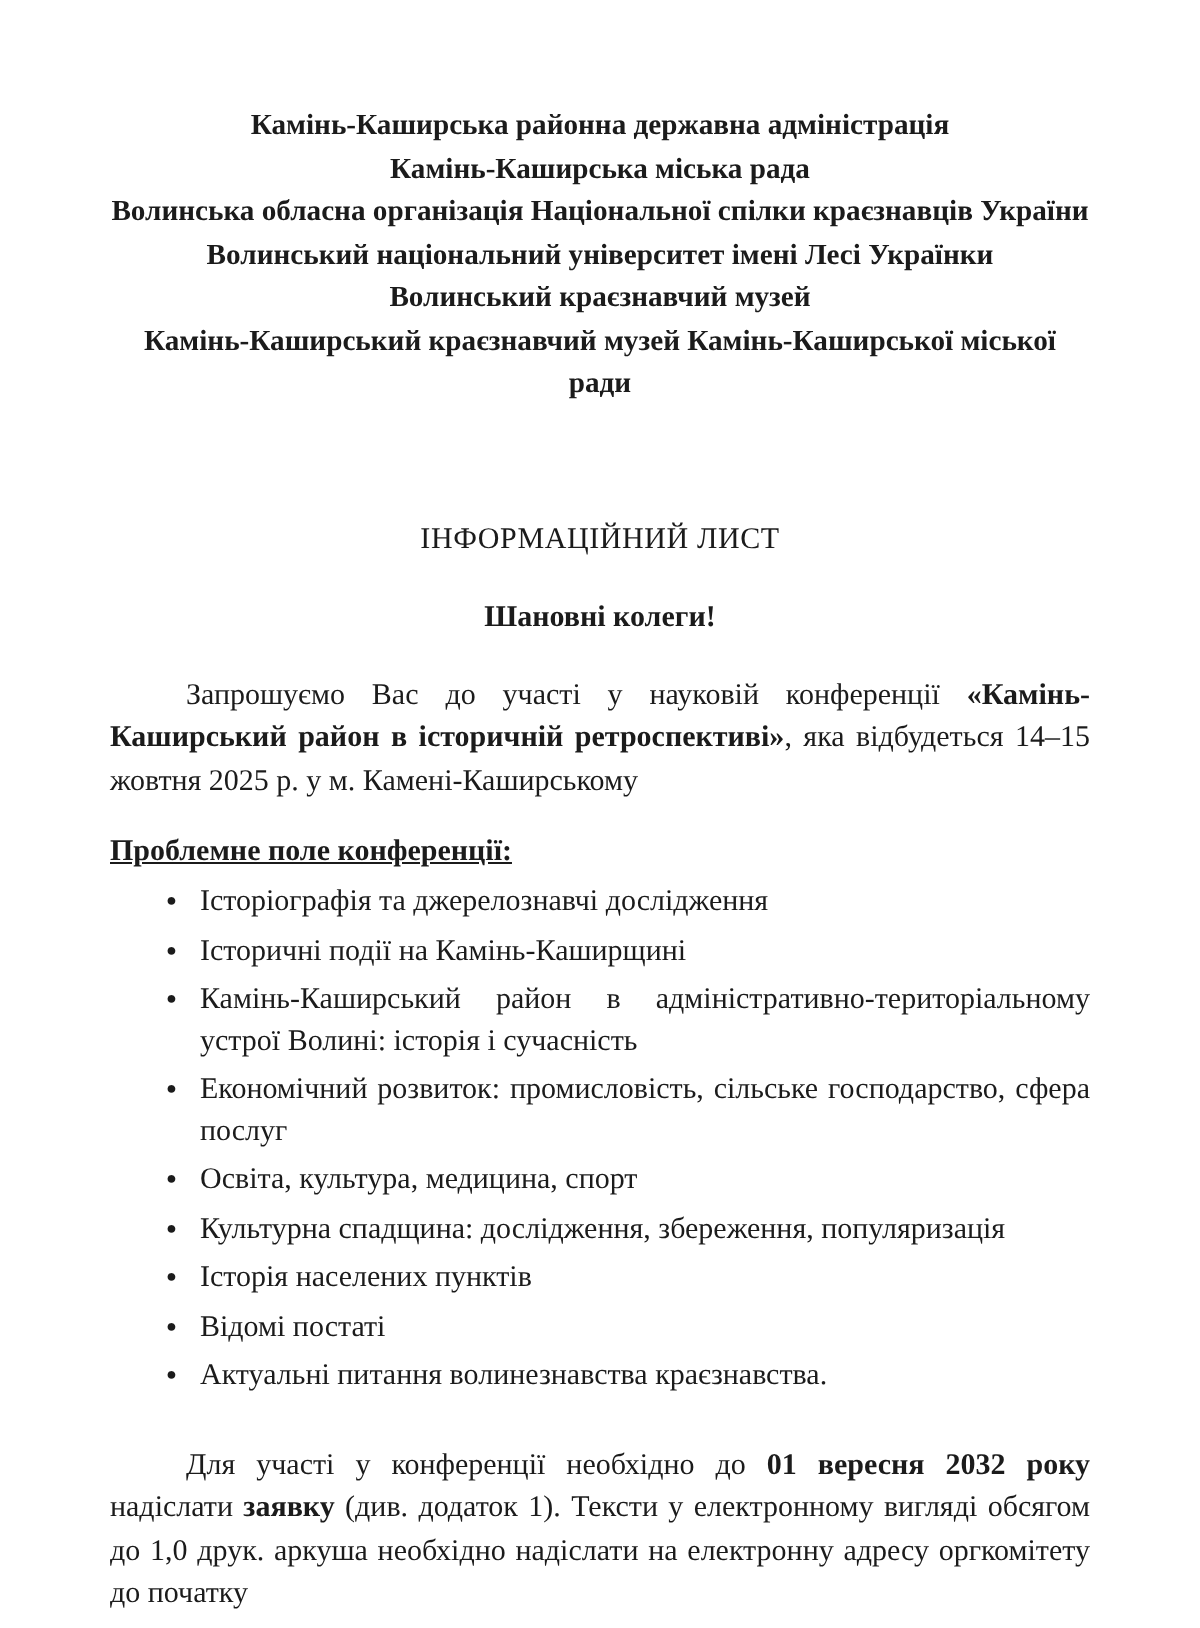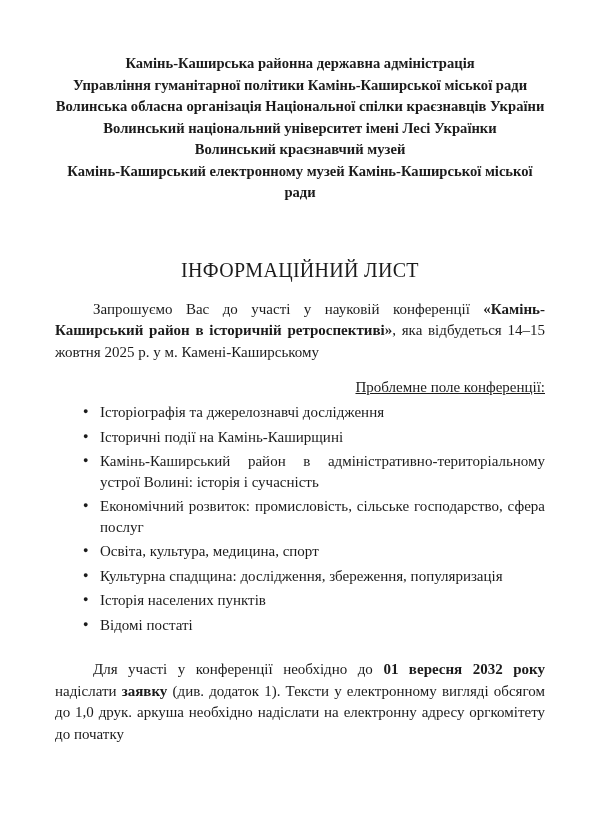--- a/index.html
+++ b/index.html
@@ -17,39 +17,39 @@
   }
   .org-header {
     text-align: center;
     font-weight: bold;
     font-size: 14.6px;
     line-height: 21.5px;
   }
   .letter-title {
     text-align: center;
     margin-top: 56px;
-    font-size: 20px;
+    font-size: 15px;
     line-height: 21px;
     letter-spacing: 0.3px;
   }
   .salutation {
     text-align: center;
     font-weight: bold;
     margin-top: 18px;
     line-height: 21px;
   }
   .intro {
     margin: 18px 0 0 0;
     text-align: justify;
     text-indent: 38px;
     line-height: 21.5px;
   }
   .topics-heading {
-    text-align: right;
-    font-weight: normal;
+    text-align: left;
+    font-weight: bold;
     margin-top: 14px;
     line-height: 21px;
   }
   .topics-heading .u { text-decoration: underline; }
   ul.topics {
     margin: 4px 0 0 0;
     padding: 0;
     list-style: none;
   }
   ul.topics li {
@@ -75,40 +75,42 @@
   }
   .b { font-weight: bold; }
 </style>
 </head>
 <body>
 
 <div class="page">
 
   <header class="org-header">
     <div>Камінь-Каширська районна державна адміністрація</div>
-    <div>Управління гуманітарної політики Камінь-Каширської міської ради</div>
+    <div>Камінь-Каширська міська рада</div>
     <div>Волинська обласна організація Національної спілки краєзнавців України</div>
     <div>Волинський національний університет імені Лесі Українки</div>
     <div>Волинський краєзнавчий музей</div>
-    <div>Камінь-Каширський електронному музей Камінь-Каширської міської ради</div>
+    <div>Камінь-Каширський краєзнавчий музей Камінь-Каширської міської ради</div>
   </header>
 
   <div class="letter-title">ІНФОРМАЦІЙНИЙ ЛИСТ</div>
 
+  <div class="salutation">Шановні колеги!</div>
 
   <p class="intro"><span>Запрошуємо Вас до участі у науковій конференції </span><span class="b">«Камінь-Каширський район в історичній ретроспективі»</span><span>, яка відбудеться 14–15 жовтня 2025 р. у м. Камені-Каширському</span></p>
 
   <div class="topics-heading"><span class="u">Проблемне поле конференції:</span></div>
 
   <ul class="topics">
     <li>Історіографія та джерелознавчі дослідження</li>
     <li>Історичні події на Камінь-Каширщині</li>
     <li>Камінь-Каширський район в адміністративно-територіальному устрої Волині: історія і сучасність</li>
     <li>Економічний розвиток: промисловість, сільське господарство, сфера послуг</li>
     <li>Освіта, культура, медицина, спорт</li>
     <li>Культурна спадщина: дослідження, збереження, популяризація</li>
     <li>Історія населених пунктів</li>
     <li>Відомі постаті</li>
+    <li>Актуальні питання волинезнавства краєзнавства.</li>
   </ul>
 
   <p class="closing"><span>Для участі у конференції необхідно до </span><span class="b">01 вересня 2032 року</span><span> надіслати </span><span class="b">заявку</span><span> (див. додаток 1). Тексти у електронному вигляді обсягом до 1,0 друк. аркуша необхідно надіслати на електронну адресу оргкомітету до початку</span></p>
 
 </div>
 
 </body></html>

